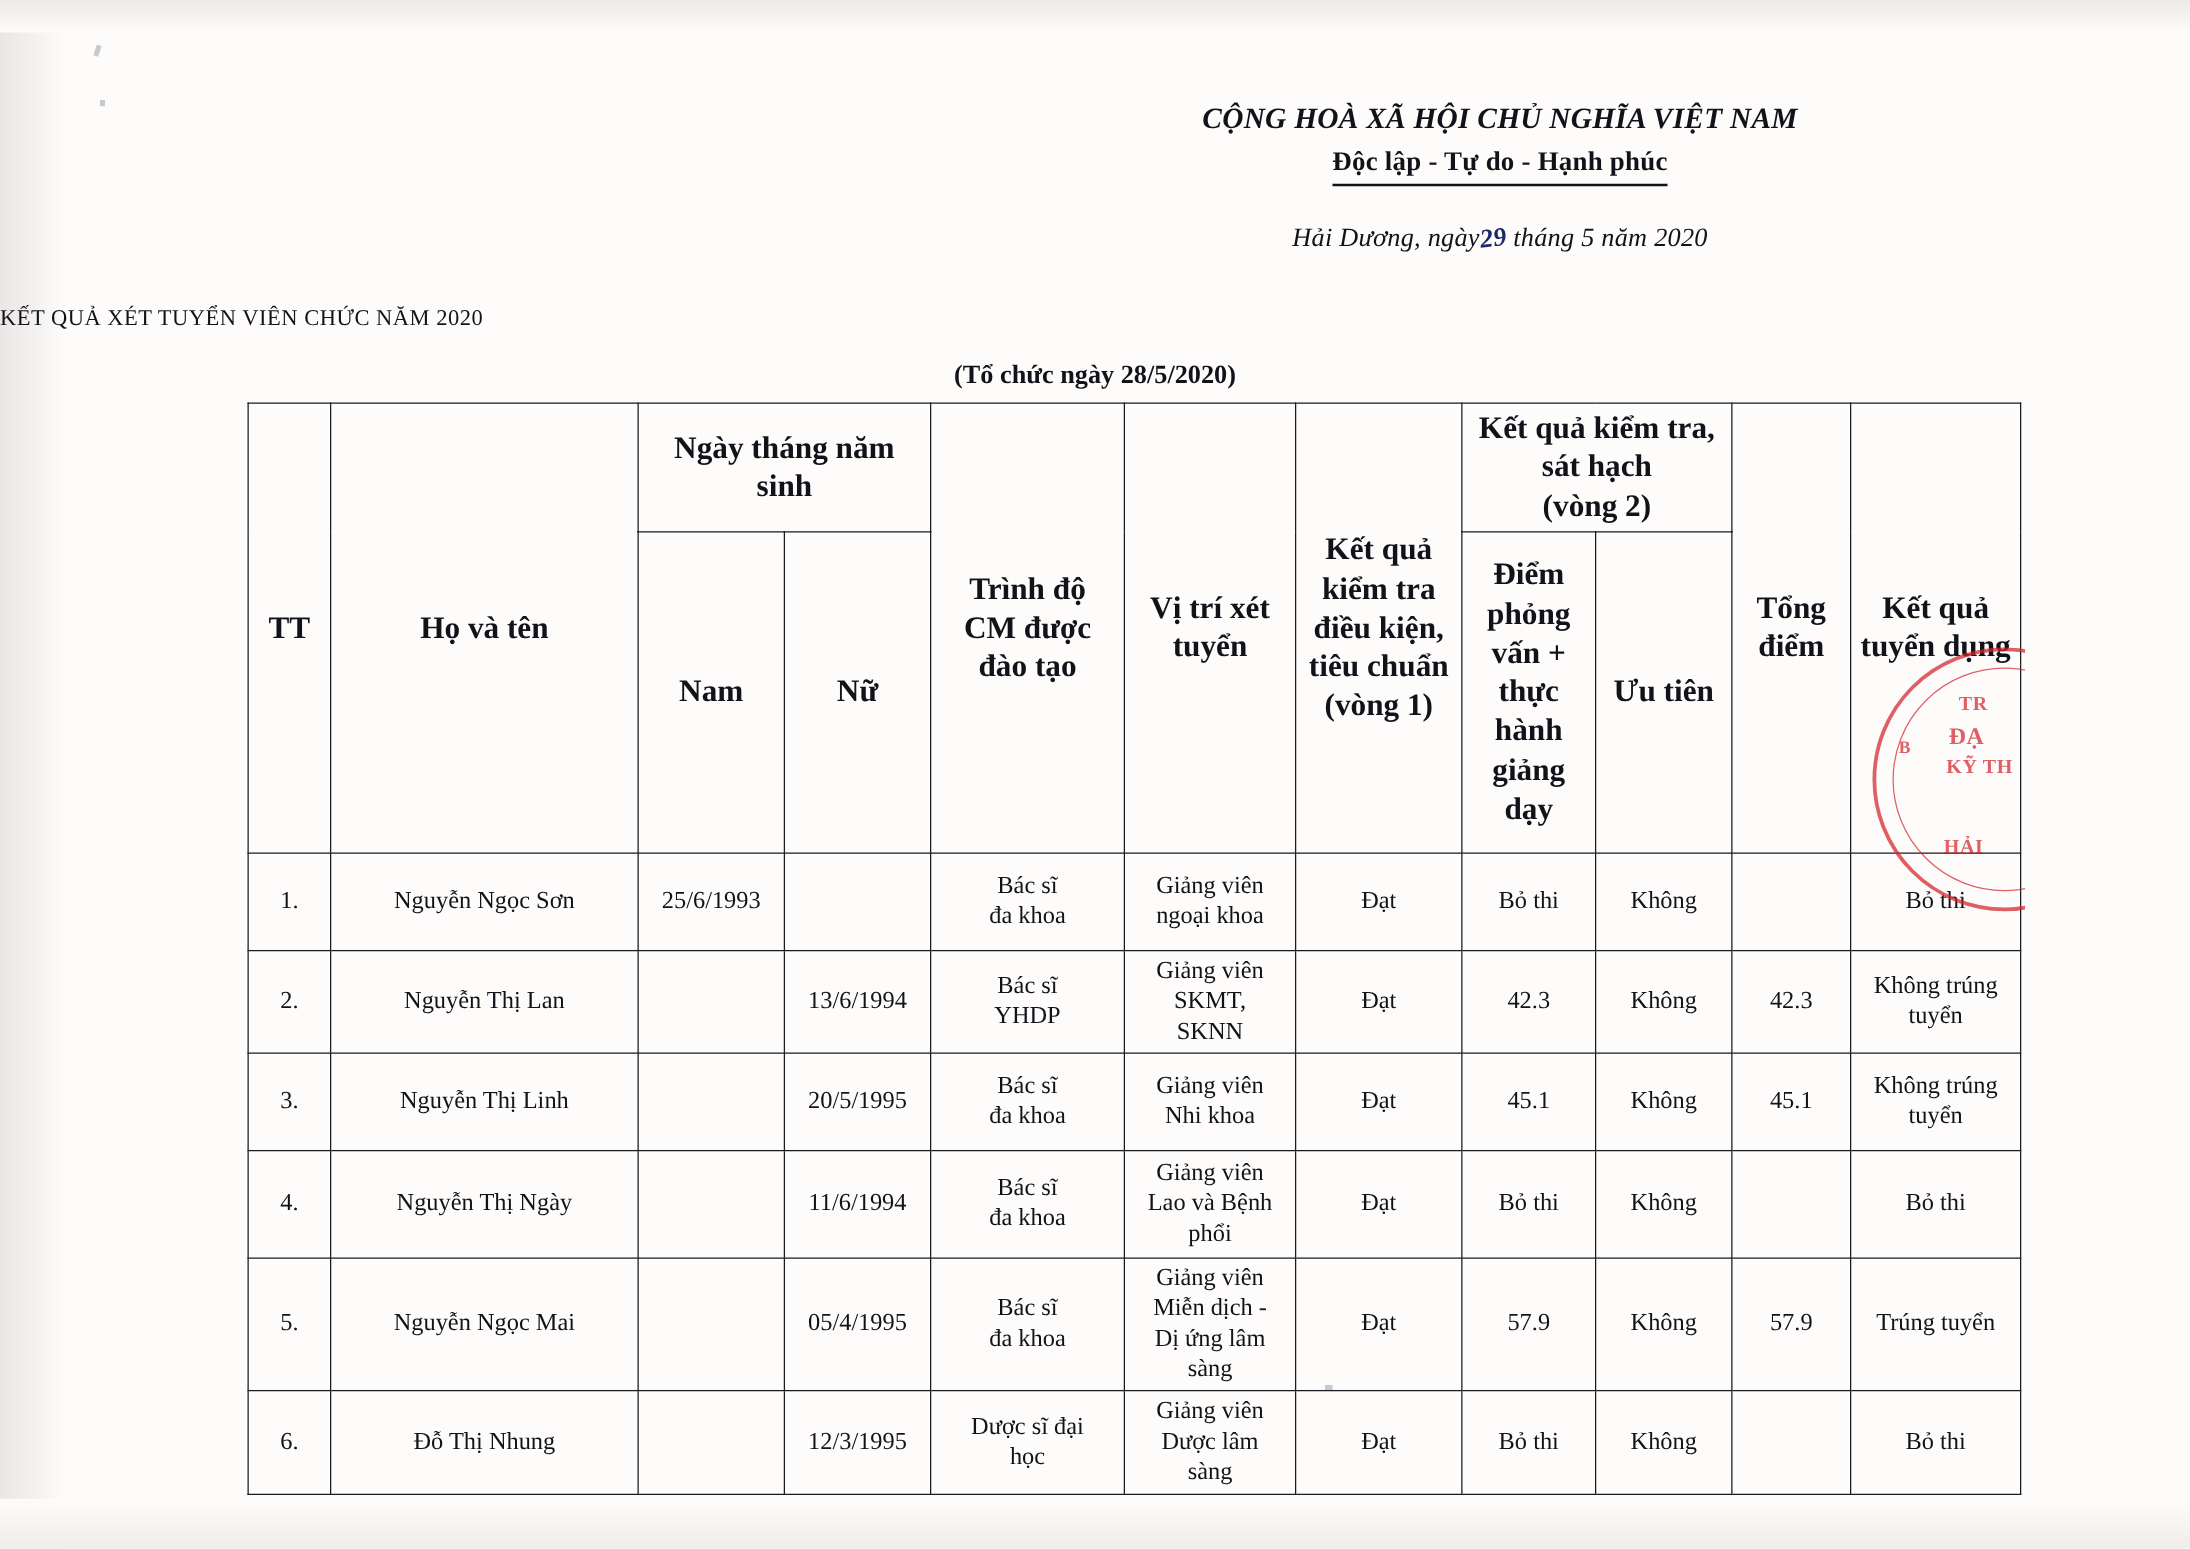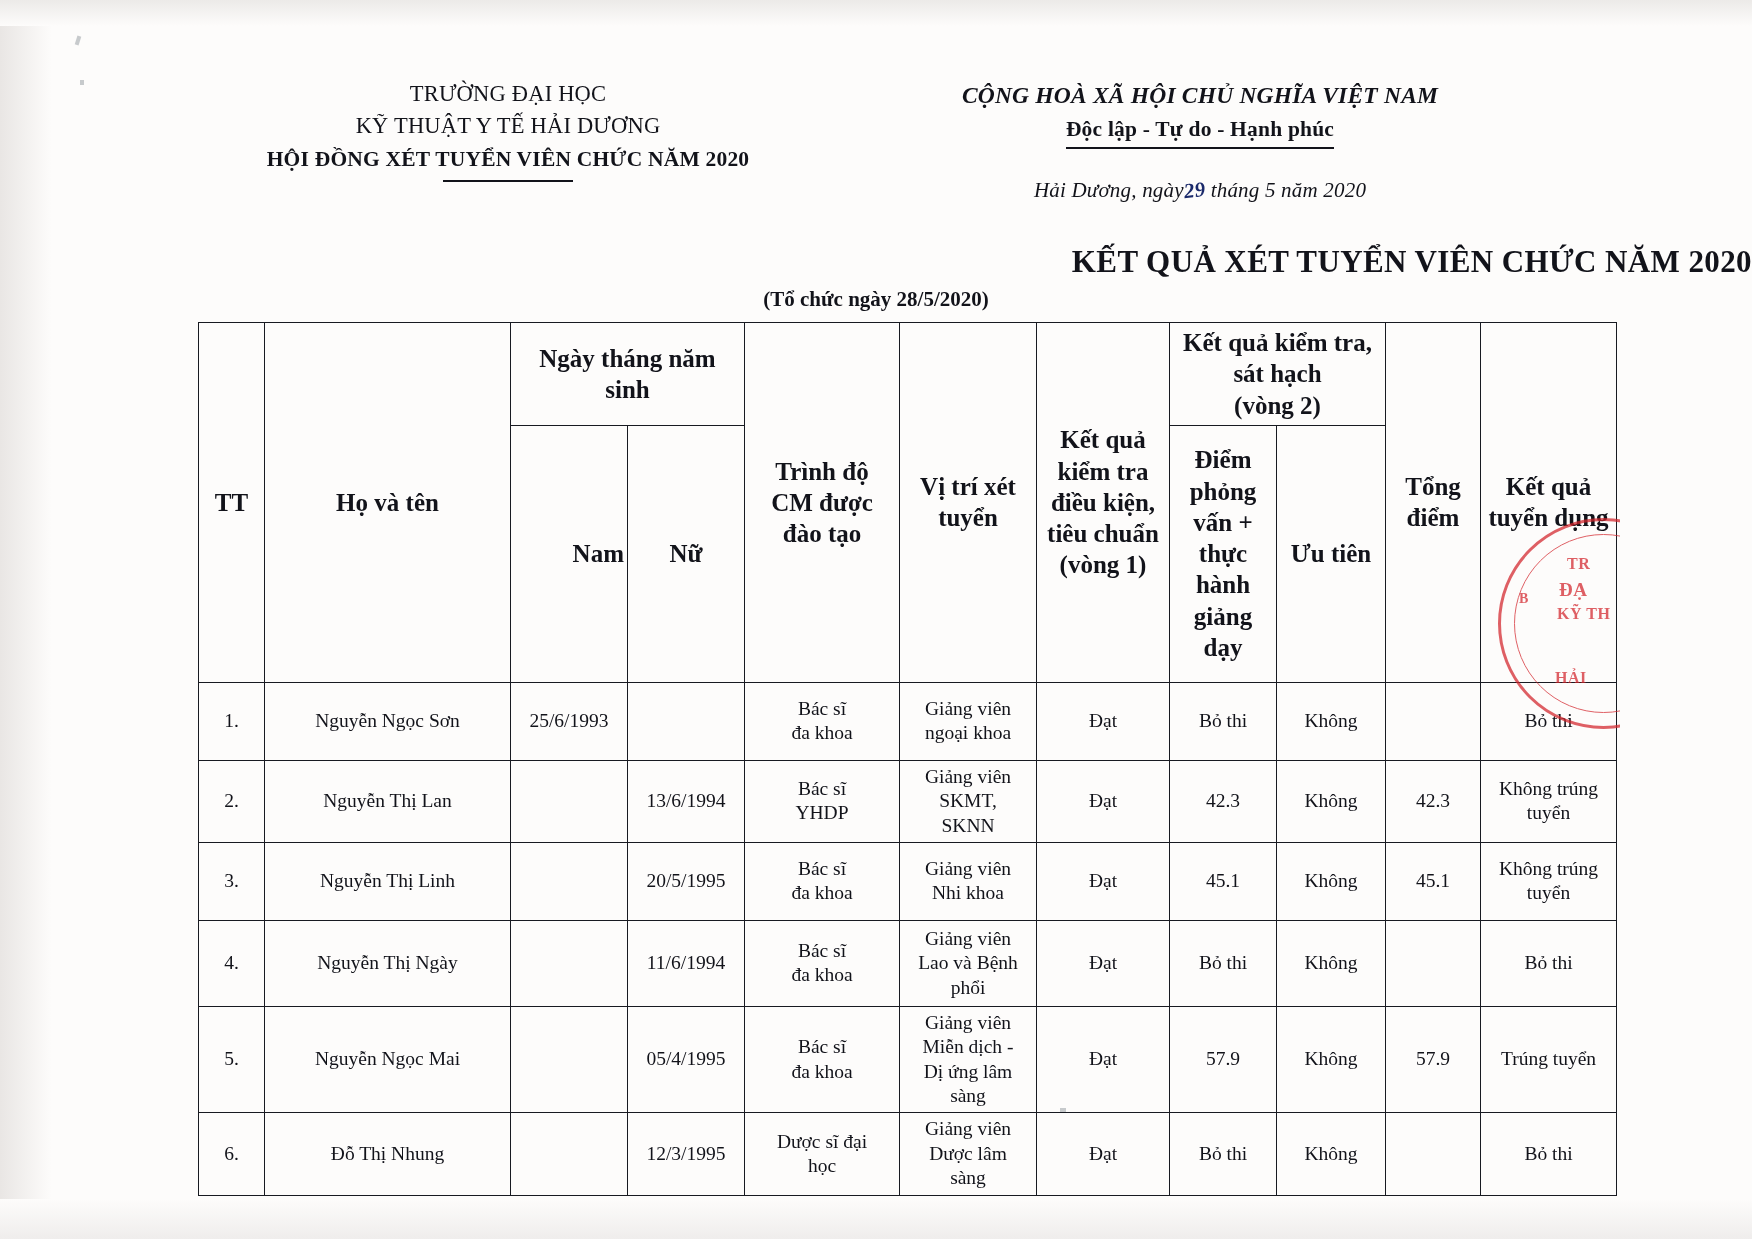--- a/index.html
+++ b/index.html
@@ -95,23 +95,23 @@
     font-size: 21px;
     transform: rotate(-7deg);
     display: inline-block;
   }
 
   
   .doc-title {
     position: absolute;
     top: 244px;
     left: 0; right: 0;
-    text-align: right;
-    font-size: 31px;
-    font-weight: bold;
+    text-align: left;
+    font-size: 18px;
+    font-weight: normal;
     letter-spacing: .4px;
   }
   .doc-subtitle {
     position: absolute;
     top: 287px;
     left: 0; right: 0;
     text-align: center;
     font-size: 21px;
     font-weight: bold;
   }
@@ -208,26 +208,20 @@
 <div class="page">
   <div class="scan-edge-left"></div>
   <div class="scan-edge-top"></div>
   <div class="scan-edge-bottom"></div>
 
   <div class="speck" style="left:76px;top:36px;width:4px;height:9px;transform:rotate(18deg);"></div>
   <div class="speck" style="left:80px;top:80px;width:4px;height:5px;"></div>
   <div class="speck" style="left:1060px;top:1108px;width:6px;height:4px;"></div>
 
   <div class="header">
-    <div class="org-block">
-      <div class="org-line1">TRƯỜNG ĐẠI HỌC</div>
-      <div class="org-line2">KỸ THUẬT Y TẾ HẢI DƯƠNG</div>
-      <div class="org-line3">HỘI ĐỒNG XÉT TUYỂN VIÊN CHỨC NĂM 2020</div>
-      <div class="org-underline"></div>
-    </div>
 
     <div class="nation-block">
       <div class="nation-line1">CỘNG HOÀ XÃ HỘI CHỦ NGHĨA VIỆT NAM</div>
       <div><span class="nation-line2">Độc lập - Tự do - Hạnh phúc</span></div>
       <div class="date-line">
         <span>Hải Dương, ngày</span><span class="hand-date">29</span>
         <span>tháng 5  năm  2020</span>
       </div>
     </div>
   </div>
@@ -267,21 +261,21 @@
 (vòng 1)</th>
           <th colspan="2" style="height:92px;white-space:pre-line;" class="cell-sub">Kết quả kiểm tra,
 sát hạch
 (vòng 2)</th>
           <th rowspan="3" class="cell-sub" style="white-space:pre-line;">Tổng
 điểm</th>
           <th rowspan="3" class="cell-sub" style="white-space:pre-line;">Kết quả
 tuyển dụng</th>
         </tr>
         <tr>
-          <th rowspan="2" style="height:248px;text-align:right;">Nam</th>
+          <th rowspan="2" style="height:248px;">Nam</th>
           <th rowspan="2">Nữ</th>
           <th rowspan="2" class="cell-sub" style="white-space:pre-line;">Điểm
 phỏng
 vấn +
 thực
 hành
 giảng
 dạy</th>
           <th rowspan="2">Ưu tiên</th>
         </tr>

